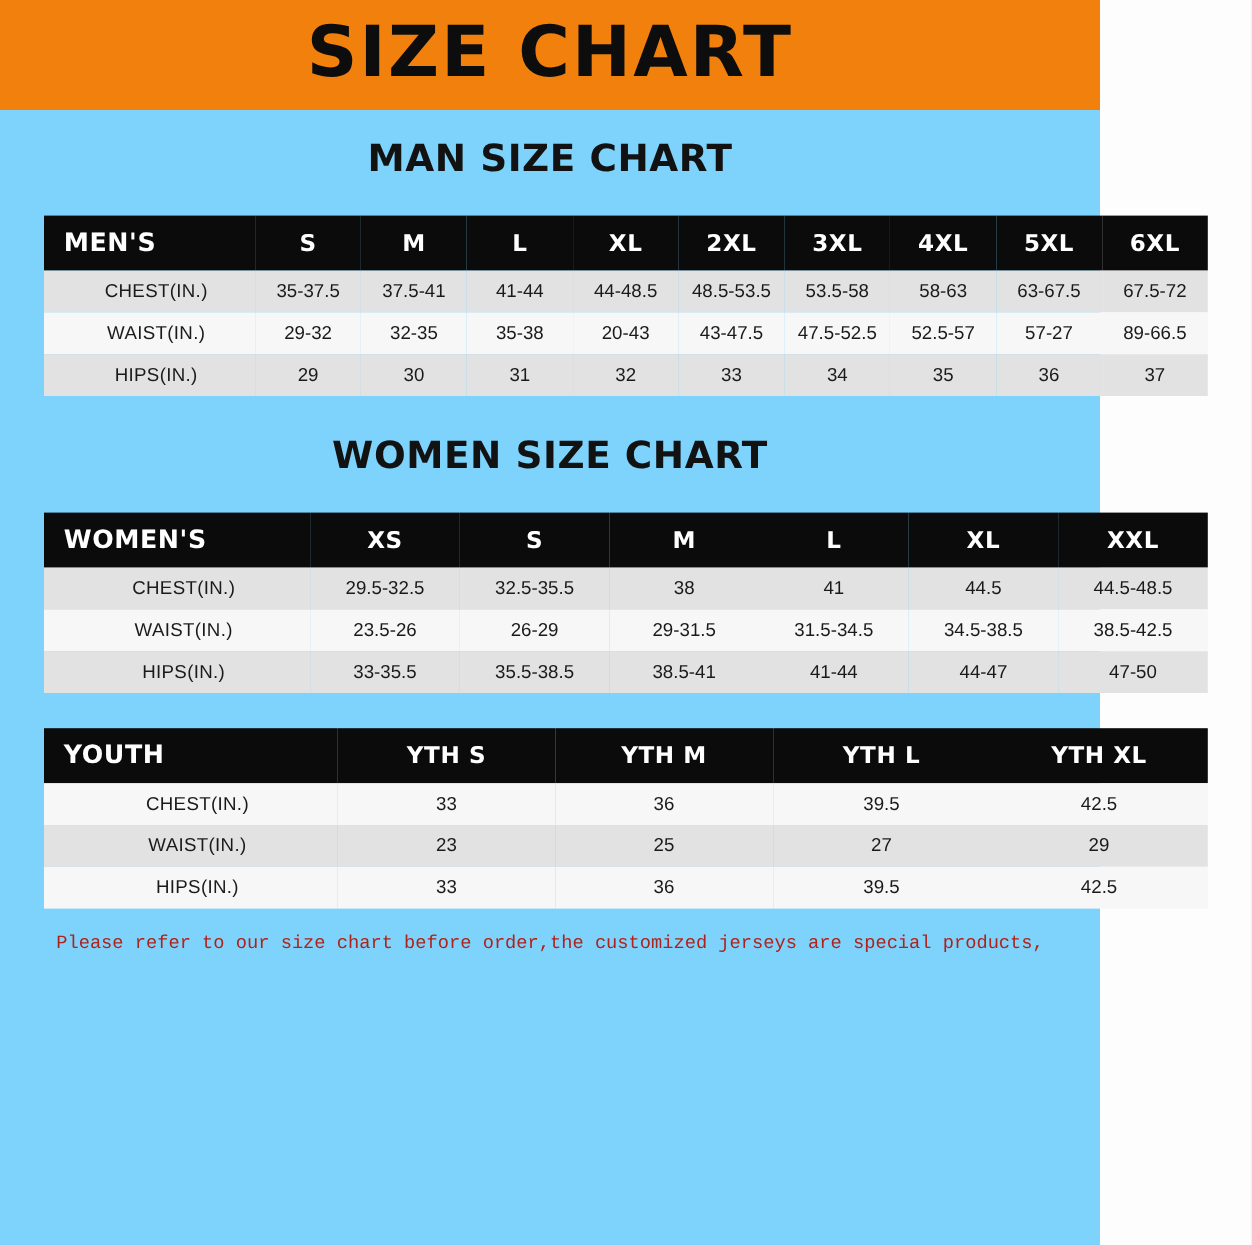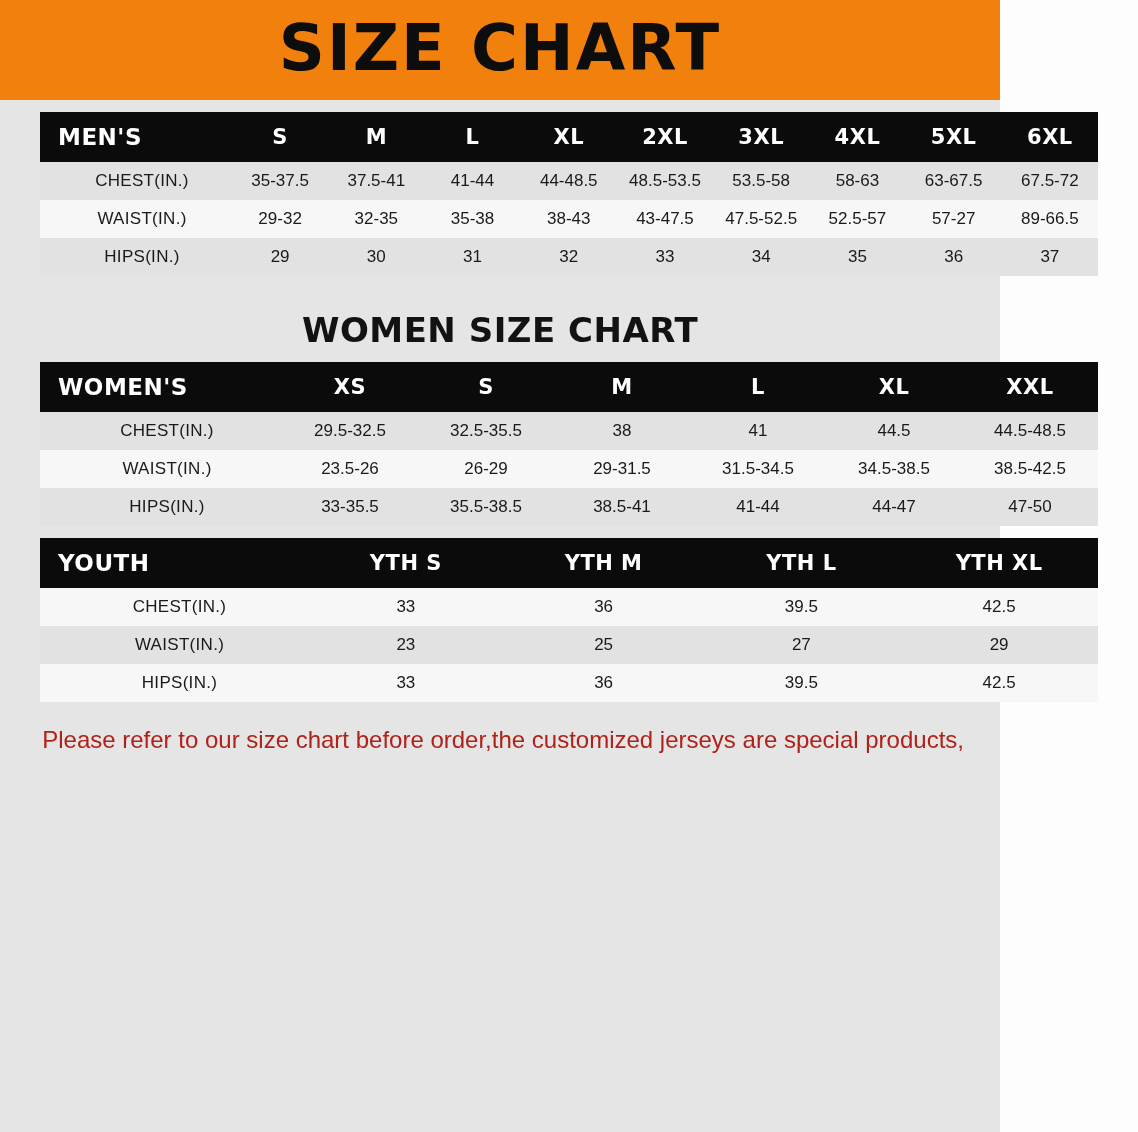--- a/index.html
+++ b/index.html
@@ -11,21 +11,21 @@
     height: 1132px;
     background: #fdfdfd;
     font-family: "Liberation Sans", sans-serif;
     color: #111;
     overflow: hidden;
   }
   .page {
     width: 1000px;
     height: 1132px;
     position: relative;
-    background: #e5e5e5;
+    background: #7dd3fc;
   }
 
   
   .banner {
     background: #f2800d;
     height: 100px;
     display: flex;
     align-items: center;
     justify-content: center;
   }
@@ -48,21 +48,21 @@
     color: #121212;
     letter-spacing: 0.5px;
   }
   .title-man    { margin-top: 24px; }
   .title-women  { margin-top: 34px; }
   .title-youth  { margin-top: 42px; }
 
   
   .table-wrap {
     padding: 0 40px;
-    margin-top: 12px;
+    margin-top: 32px;
   }
   table.size-table {
     width: 1058px;
     border-collapse: collapse;
     table-layout: fixed;
   }
   table.size-table thead th {
     background: #0b0b0b;
     color: #ffffff;
     font-family: "DejaVu Sans", sans-serif;
@@ -99,36 +99,37 @@
   .youth tbody td { font-size: 18px; padding: 13px 4px; }
 
   .women thead th { font-size: 22px; padding: 15px 4px; }
   .women tbody td { font-size: 18px; padding: 12px 4px; }
   .women thead th.rowlabel { font-size: 24px; }
 
   
   .note {
     margin: 22px 36px 0 36px;
     color: #b02219;
-    font-family: Liberation Sans, sans-serif;
-    font-size: 24px;
+    font-family: Liberation Mono, monospace;
+    font-size: 17px;
     line-height: 1.35;
-    text-align: right;
+    text-align: center;
   }
   .note-line { display: block; }
 </style>
 </head>
 <body>
 
 <div class="page">
 
   <div class="banner">
     <div class="banner-title">SIZE CHART</div>
   </div>
 
+  <div class="section-title title-man">MAN SIZE CHART</div>
   <div class="table-wrap">
     <table class="size-table man">
       <thead>
         <tr>
           <th class="rowlabel" style="width:170px">MEN'S</th>
           <th>S</th>
           <th>M</th>
           <th>L</th>
           <th>XL</th>
           <th>2XL</th>
@@ -149,21 +150,21 @@
           <td>53.5-58</td>
           <td>58-63</td>
           <td>63-67.5</td>
           <td>67.5-72</td>
         </tr>
         <tr class="band-light">
           <td class="rowlabel">WAIST(IN.)</td>
           <td>29-32</td>
           <td>32-35</td>
           <td>35-38</td>
-          <td>38-43</td>
+          <td>20-43</td>
           <td>43-47.5</td>
           <td>47.5-52.5</td>
           <td>52.5-57</td>
           <td>57-27</td>
           <td>89-66.5</td>
         </tr>
         <tr class="band-dark">
           <td class="rowlabel">HIPS(IN.)</td>
           <td>29</td>
           <td>30</td>

